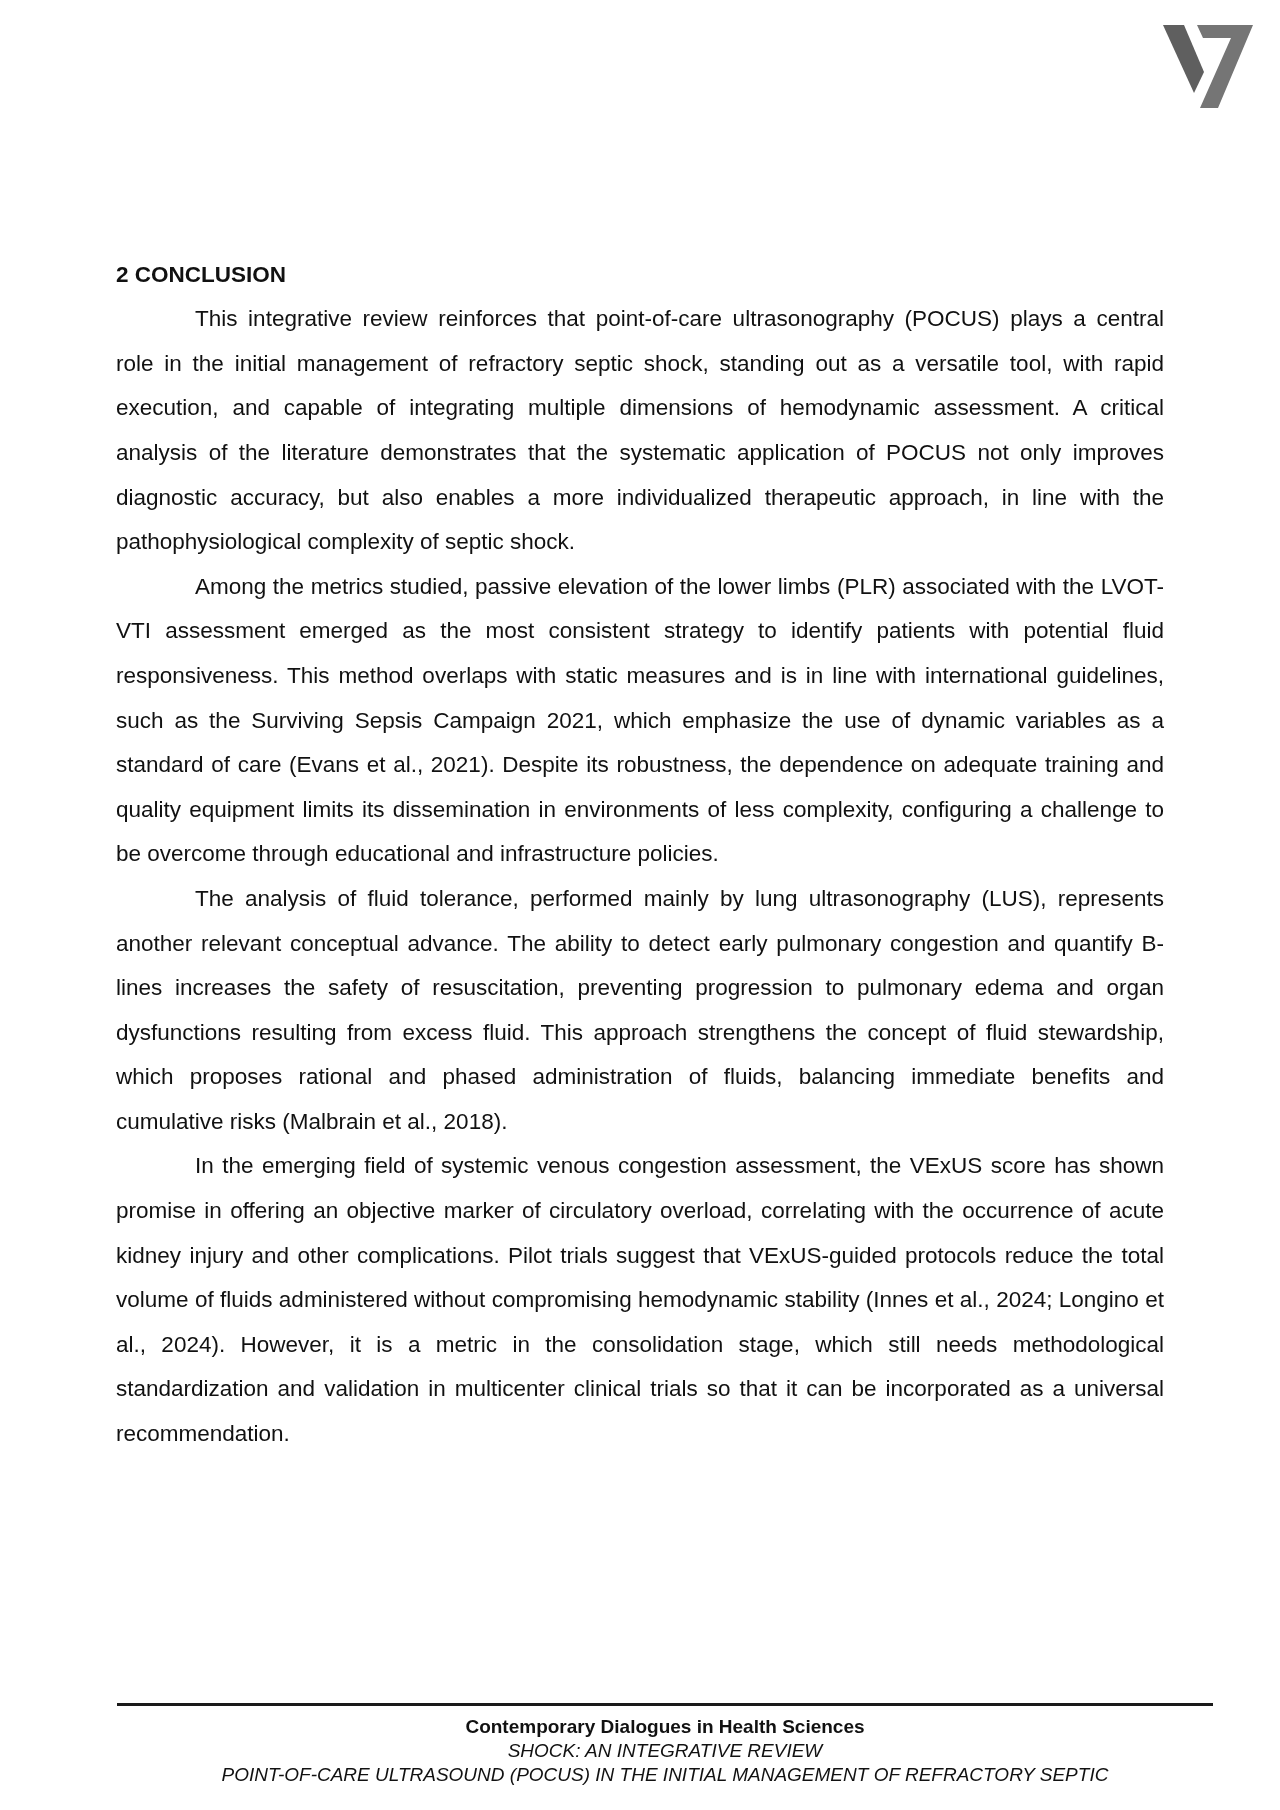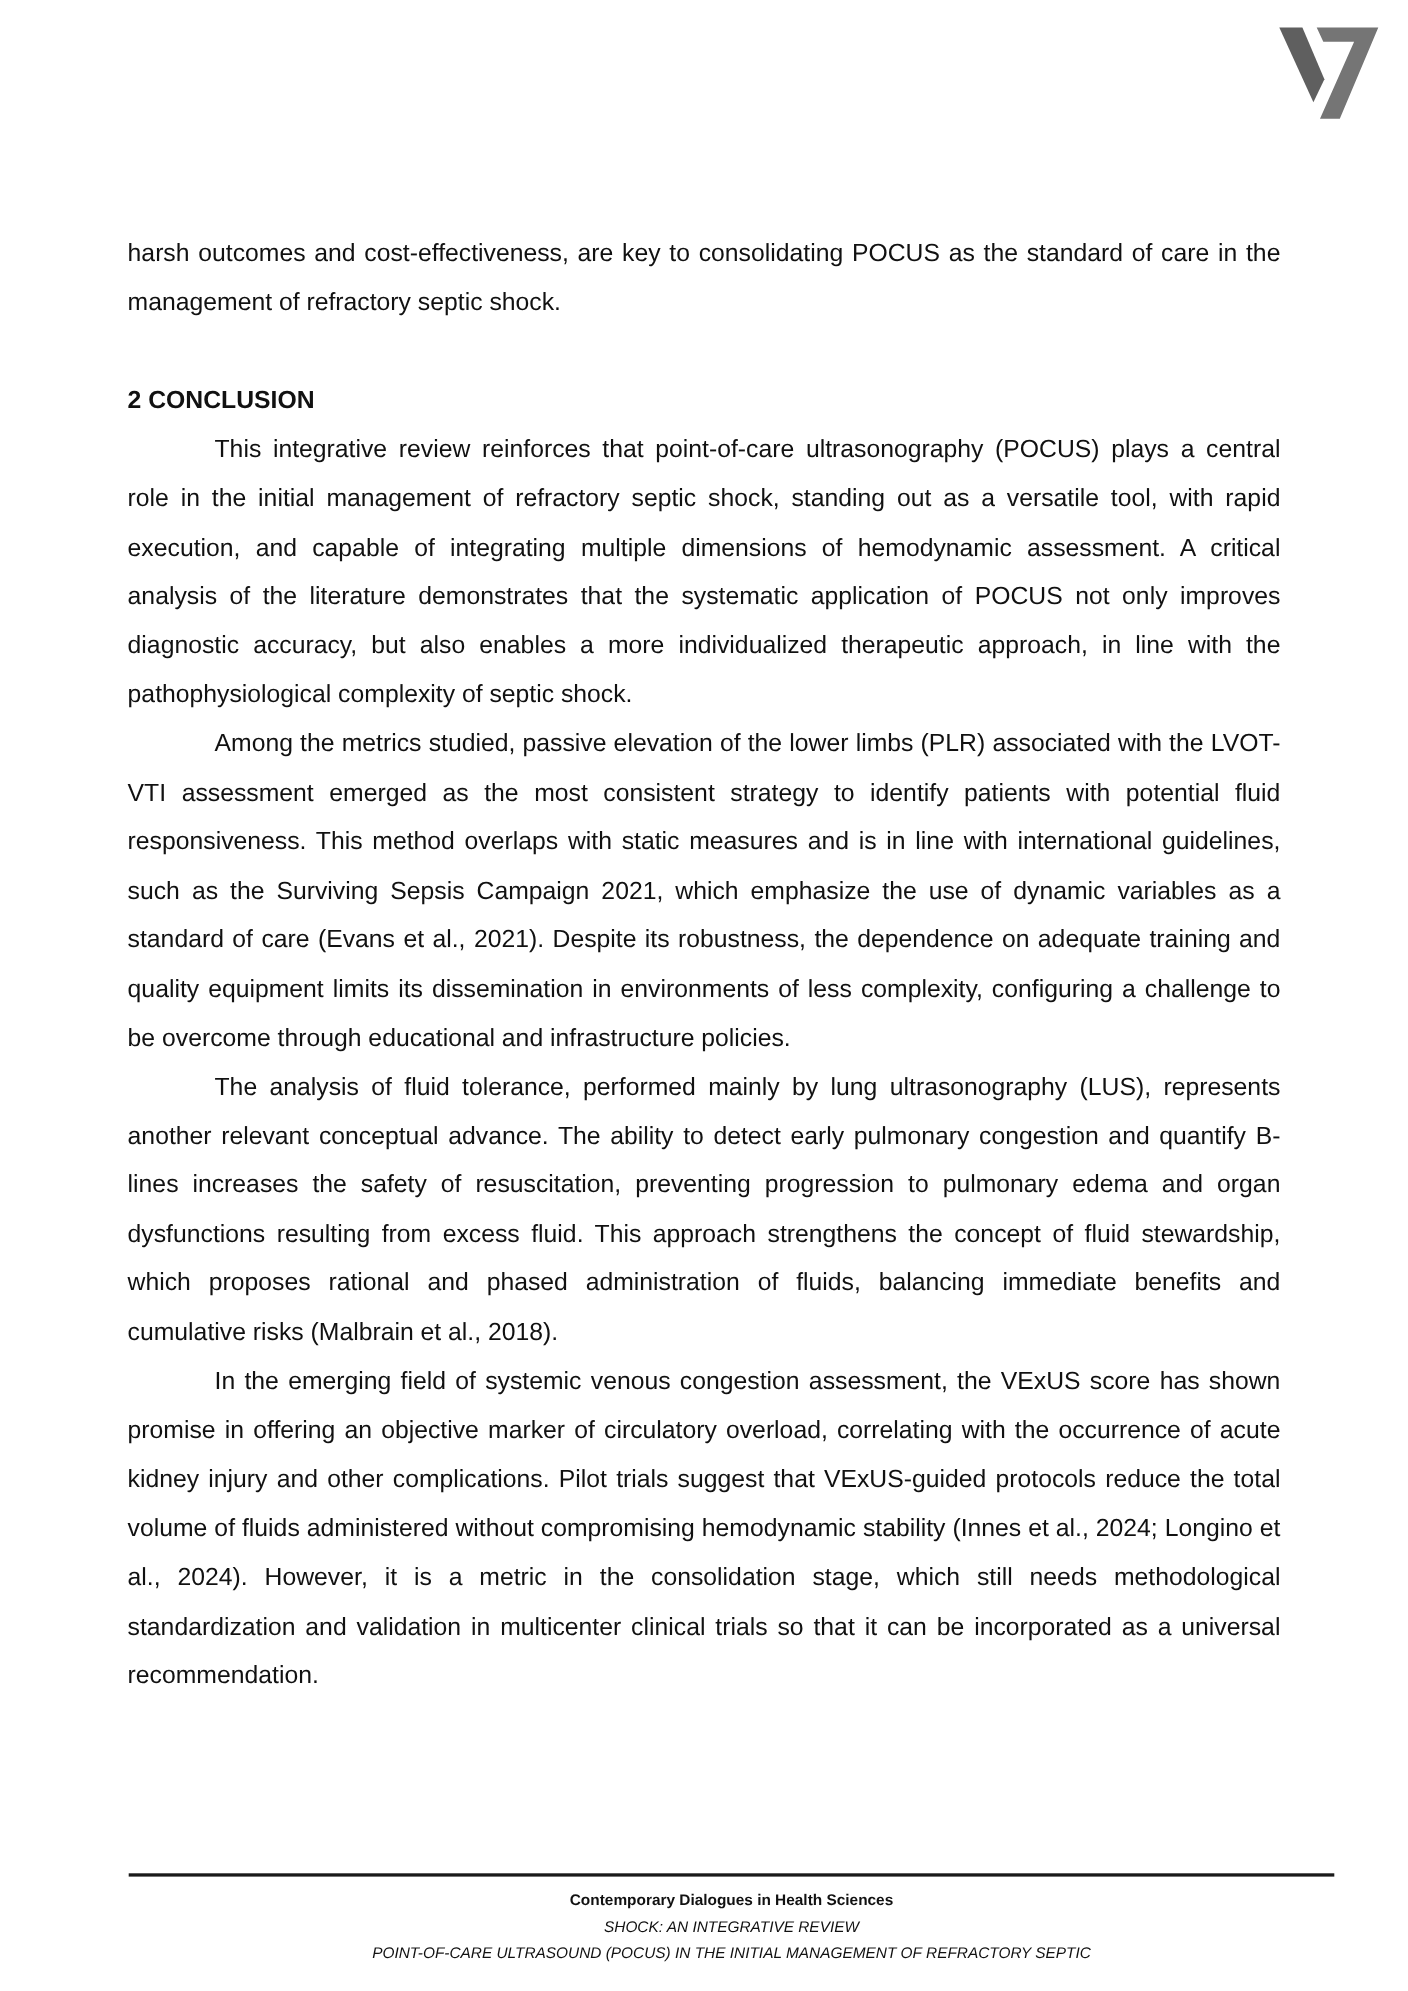--- a/index.html
+++ b/index.html
@@ -16,35 +16,34 @@
   .heading {
     font-weight: bold; margin: 44.6px 0 0 0; line-height: 44.6px;
   }
   .footer-rule {
     position: absolute; left: 117px; width: 1096px; top: 1703px;
     height: 0; border-top: 3px solid #1a1a1a;
   }
   .footer {
     position: absolute; left: 117px; width: 1096px; top: 1715px;
     text-align: center; font-family: "Liberation Sans", sans-serif;
-    color: #111111; font-size: 14px; line-height: 24px;
+    color: #111111; font-size: 19px; line-height: 24px;
   }
   .footer .journal { font-weight: bold; }
   .footer .article-title { font-style: italic; }
 </style>
 </head>
 <body>
 
 <svg class="logo" viewBox="0 0 96 90">
   <polygon points="3,3 24,3 44,50 34,71" fill="#5f5f5f"></polygon>
   <polygon points="37,3 93,3 58,86 40,86 71,16 43,16" fill="#757575"></polygon>
 </svg>
 
 <div class="text-block body-text">
-  <p>harsh outcomes and cost-effectiveness, are key to consolidating POCUS as the standard of care in the management of refractory septic shock.</p>
   <div class="heading">2 CONCLUSION</div>
   <p class="indent">This integrative review reinforces that point-of-care ultrasonography (POCUS) plays a central role in the initial management of refractory septic shock, standing out as a versatile tool, with rapid execution, and capable of integrating multiple dimensions of hemodynamic assessment. A critical analysis of the literature demonstrates that the systematic application of POCUS not only improves diagnostic accuracy, but also enables a more individualized therapeutic approach, in line with the pathophysiological complexity of septic shock.</p>
   <p class="indent">Among the metrics studied, passive elevation of the lower limbs (PLR) associated with the LVOT-VTI  assessment emerged as the most consistent strategy to identify patients with potential fluid responsiveness. This method overlaps with static measures and is in line with international guidelines, such as the Surviving Sepsis Campaign 2021, which emphasize the use of dynamic variables as a standard of care (Evans et al., 2021). Despite its robustness, the dependence on adequate training and quality equipment limits its dissemination in environments of less complexity, configuring a challenge to be overcome through educational and infrastructure policies.</p>
   <p class="indent">The analysis of fluid tolerance, performed mainly by lung ultrasonography (LUS), represents another relevant conceptual advance. The ability to detect early pulmonary congestion and quantify B-lines increases the safety of resuscitation, preventing progression to pulmonary edema and organ dysfunctions resulting from excess fluid. This approach strengthens the concept of fluid stewardship, which proposes rational and phased administration of fluids, balancing immediate benefits and cumulative risks (Malbrain et al., 2018).</p>
   <p class="indent">In the emerging field of systemic venous congestion assessment, the VExUS  score has shown promise in offering an objective marker of circulatory overload, correlating with the occurrence of acute kidney injury and other complications. Pilot trials suggest that VExUS-guided protocols reduce the total volume of fluids administered without compromising hemodynamic stability (Innes et al., 2024; Longino et al., 2024). However, it is a metric in the consolidation stage, which still needs methodological standardization and validation in multicenter clinical trials so that it can be incorporated as a universal recommendation.</p>
 </div>
 
 <div class="footer-rule"></div>
 <div class="footer">
   <div class="journal">Contemporary Dialogues in Health Sciences</div>

